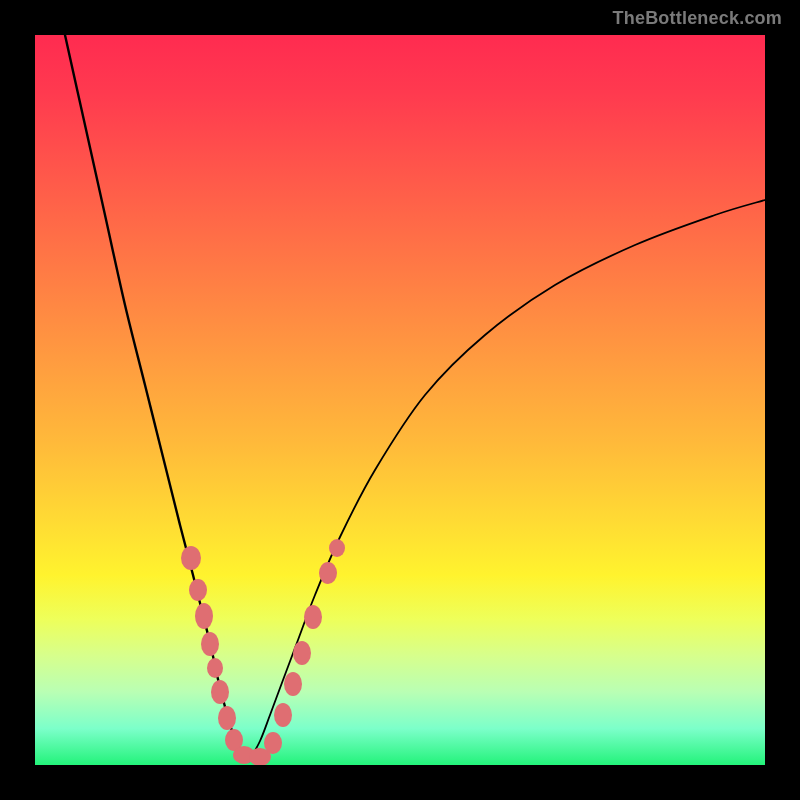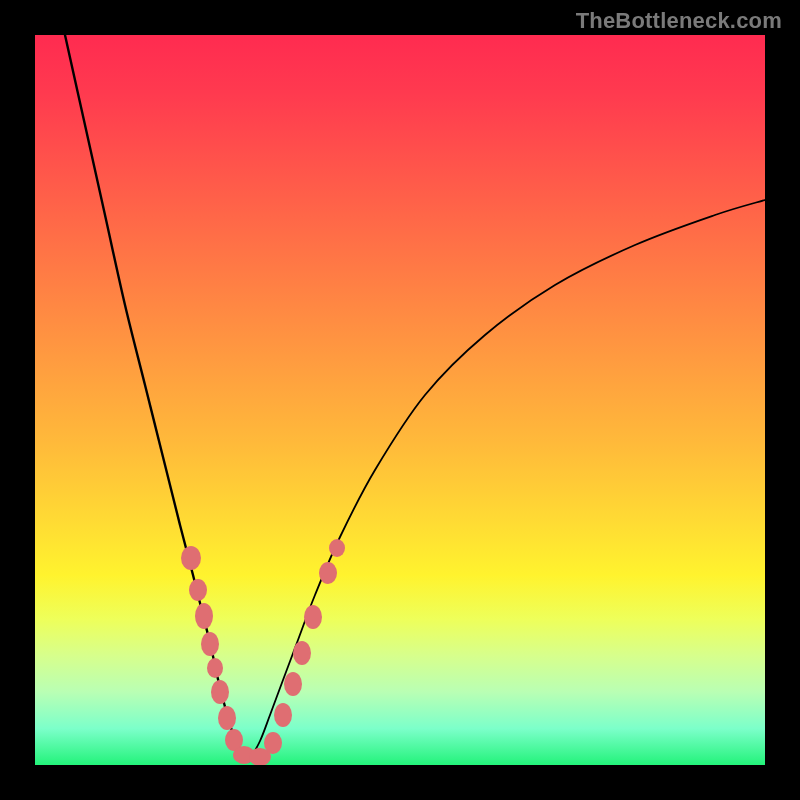--- a/index.html
+++ b/index.html
@@ -32,21 +32,21 @@
       #23f37a 100%
     );
   }
   .watermark {
     position: absolute;
     top: 8px;
     right: 18px;
     color: #7a7a7a;
     font-family: Arial, Helvetica, sans-serif;
     font-weight: 600;
-    font-size: 22px;
+    font-size: 18px;
     letter-spacing: 0.2px;
   }
   svg.curve {
     position: absolute;
     left: 0;
     top: 0;
     width: 730px;
     height: 730px;
   }
   .marker {

